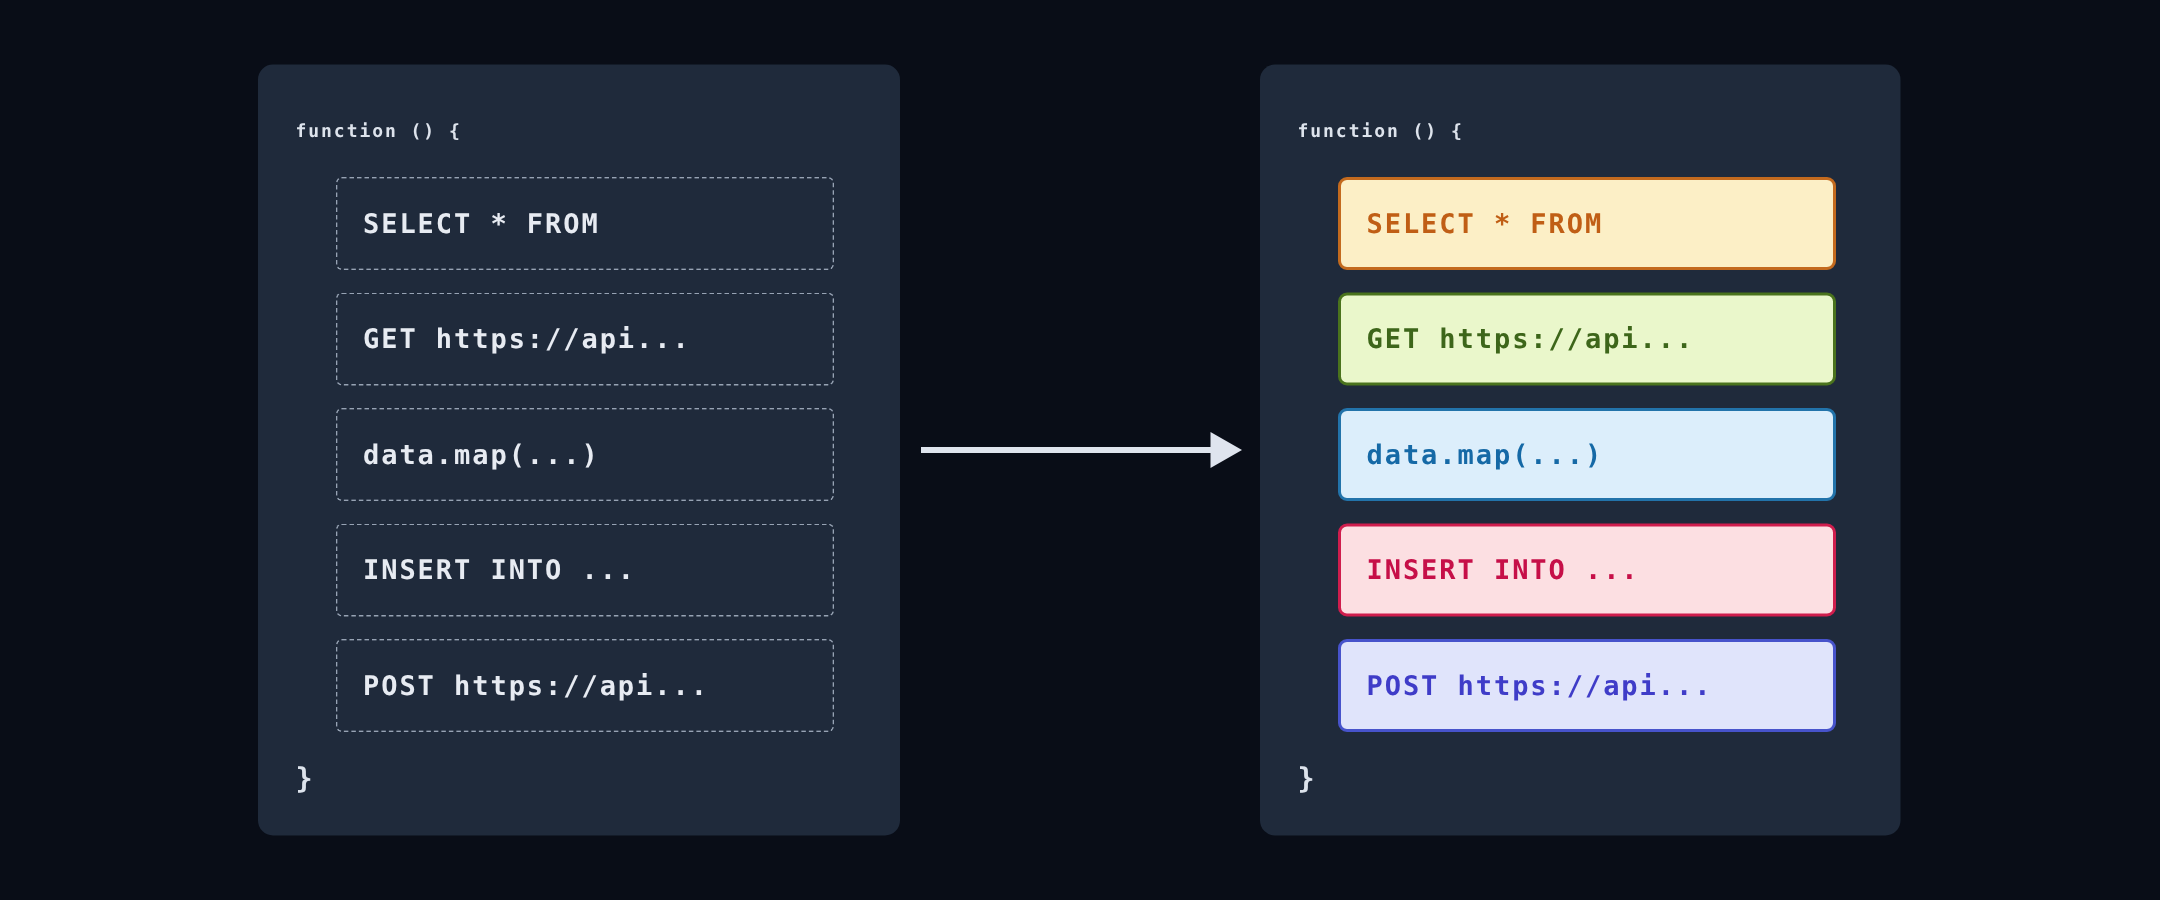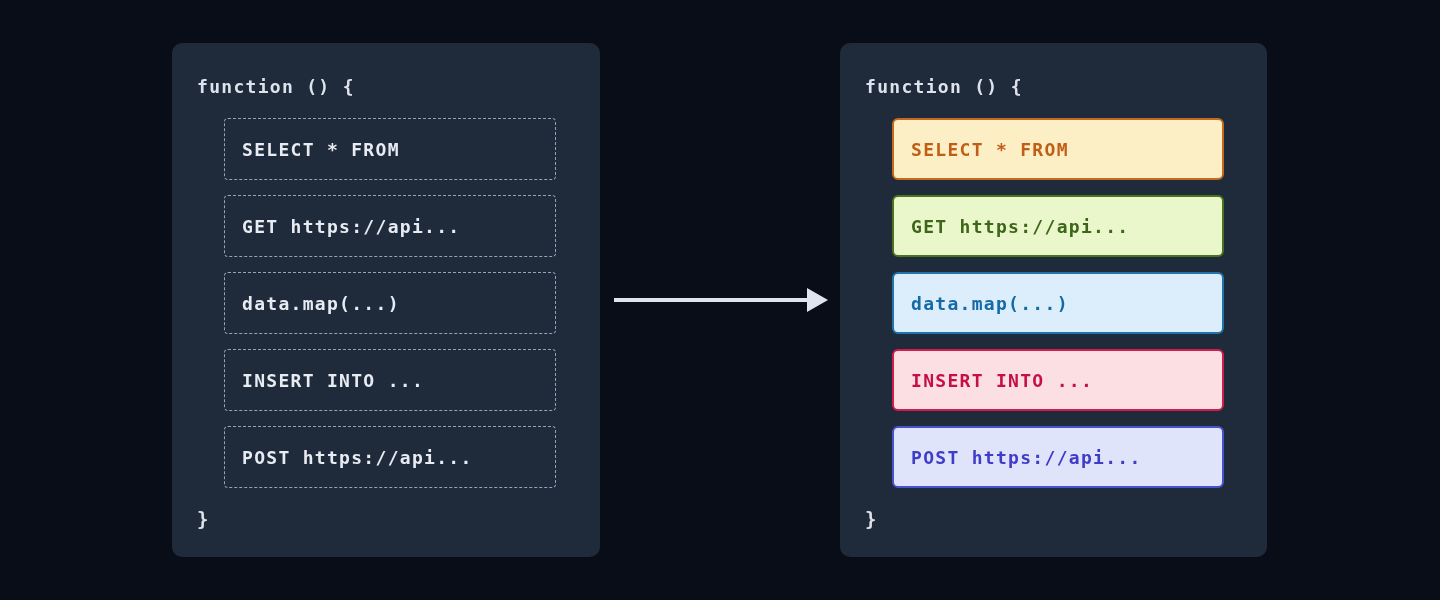--- a/index.html
+++ b/index.html
@@ -24,21 +24,21 @@
     height: 514px;
     background: var(--panel-bg);
     border-radius: 10px;
     padding: 35px 25px 0 25px;
   }
   .panel.left  { left: 172px; width: 428px; }
   .panel.right { left: 840px; width: 427px; }
 
   .code-header {
     color: var(--code-text);
-    font-size: 18px;
+    font-size: 12px;
     font-weight: bold;
     line-height: 18px;
     letter-spacing: 1.3px;
     white-space: pre;
   }
   .box-list {
     margin: 22px 0 0 27px;
     width: 332px;
   }
   .code-box {

